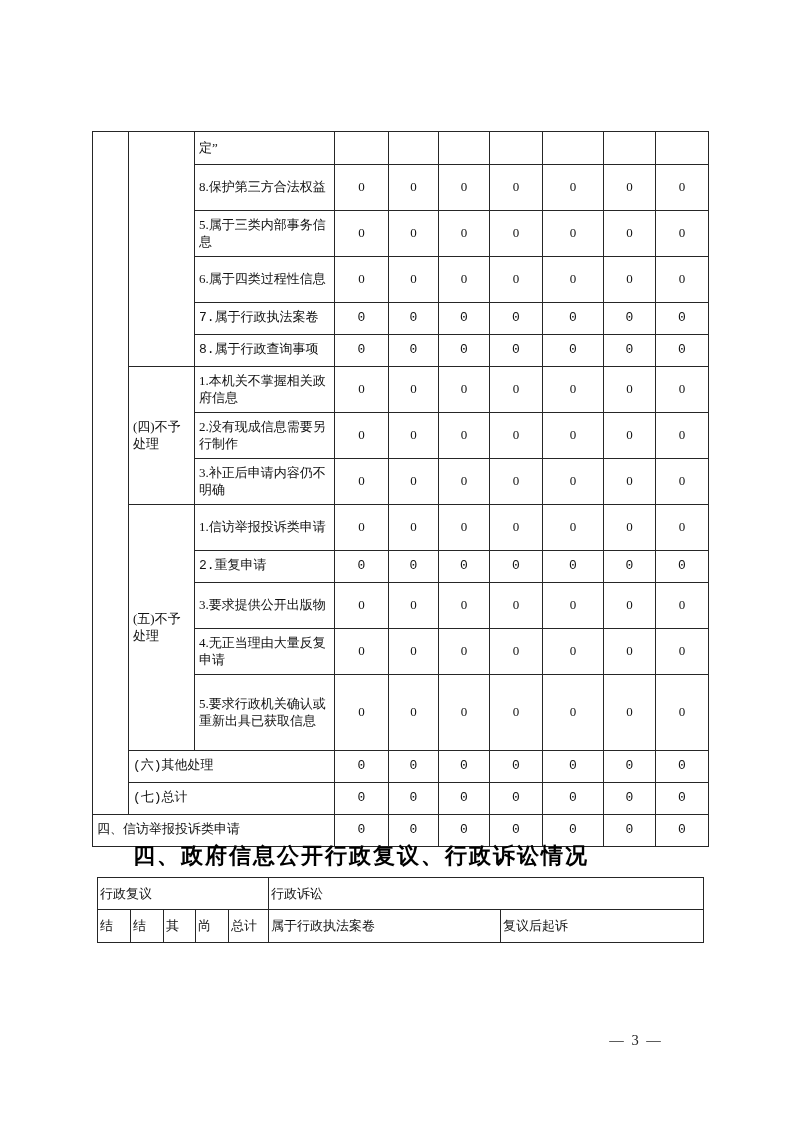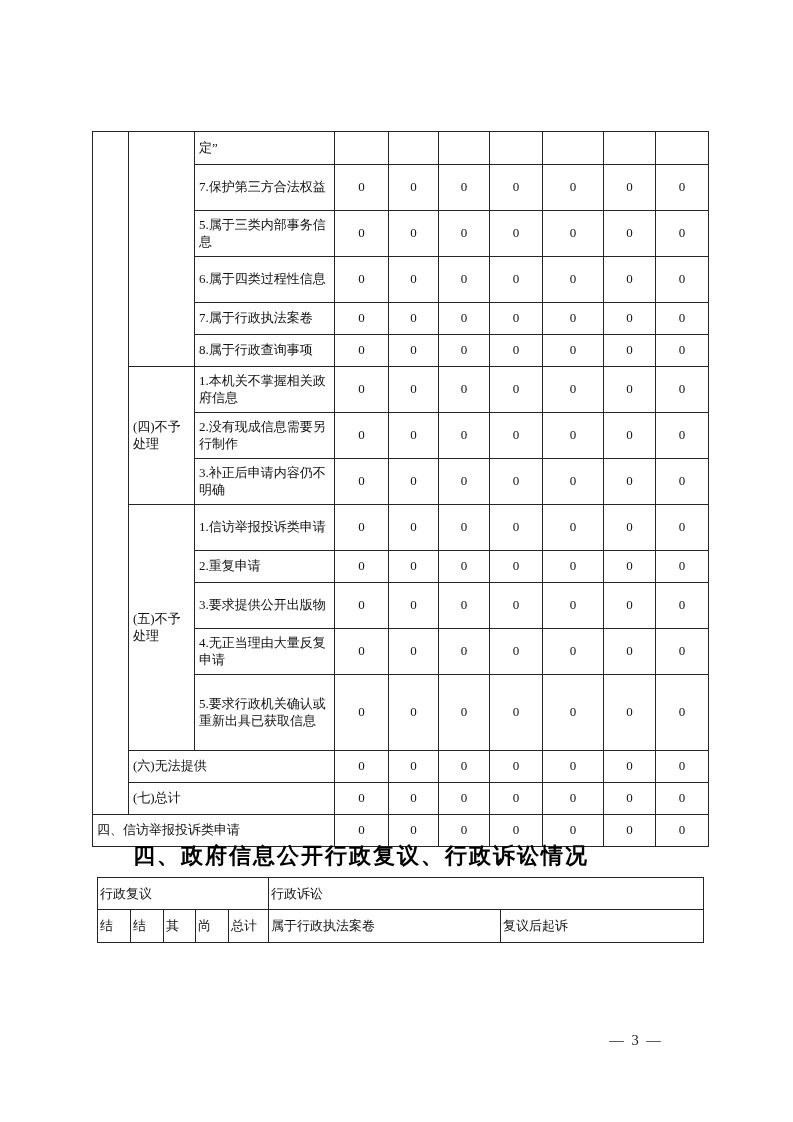--- a/index.html
+++ b/index.html
@@ -8,21 +8,21 @@
 
   
   table.main{position:absolute;left:92px;top:131px;width:616px;
              border-collapse:collapse;table-layout:fixed;}
   table.main td{border:1px solid #262626;font-size:13px;line-height:1.3;
                 padding:1px 4px;vertical-align:middle;color:#111;}
   td.lbl{text-align:left;padding:2px 4px 2px 7px;word-break:break-all;}
   td.grp{text-align:left;padding:2px 12px 2px 10px;word-break:break-all;}
   td.span-lbl{text-align:left;padding:2px 4px 2px 9px;}
   td.num{text-align:center;font-size:13.5px;padding:1px 2px;}
-  tr.rh33{height:33px;} tr.rh46{height:46px;} tr.rh32{height:32px;} tr.rh63{height:76px;}
+  tr.rh33{height:33px;} tr.rh46{height:46px;} tr.rh32{height:32px;font-family:Liberation Mono, monospace;} tr.rh63{height:76px;}
 
   
   .heading{position:absolute;left:133px;top:841px;font-size:22px;font-weight:bold;
            letter-spacing:2px;color:#000;
            font-family:"Liberation Sans","DejaVu Sans",sans-serif;}
 
   
   table.review{position:absolute;left:97px;top:877px;width:607px;
                border-collapse:collapse;table-layout:fixed;}
   table.review td{border:1px solid #262626;font-size:13px;text-align:left;
@@ -58,21 +58,21 @@
       <td class="lbl">定”</td>
       <td class="num"></td>
       <td class="num"></td>
       <td class="num"></td>
       <td class="num"></td>
       <td class="num"></td>
       <td class="num"></td>
       <td class="num"></td>
     </tr>
     <tr class="rh46">
-      <td class="lbl">7.保护第三方合法权益</td>
+      <td class="lbl">8.保护第三方合法权益</td>
       <td class="num">0</td>
       <td class="num">0</td>
       <td class="num">0</td>
       <td class="num">0</td>
       <td class="num">0</td>
       <td class="num">0</td>
       <td class="num">0</td>
     </tr>
     <tr class="rh46">
       <td class="lbl">5.属于三类内部事务信息</td>
@@ -190,21 +190,21 @@
       <td class="lbl">5.要求行政机关确认或重新出具已获取信息</td>
       <td class="num">0</td>
       <td class="num">0</td>
       <td class="num">0</td>
       <td class="num">0</td>
       <td class="num">0</td>
       <td class="num">0</td>
       <td class="num">0</td>
     </tr>
     <tr class="rh32">
-      <td class="span-lbl" colspan="2">(六)无法提供</td>
+      <td class="span-lbl" colspan="2">(六)其他处理</td>
       <td class="num">0</td>
       <td class="num">0</td>
       <td class="num">0</td>
       <td class="num">0</td>
       <td class="num">0</td>
       <td class="num">0</td>
       <td class="num">0</td>
     </tr>
     <tr class="rh32">
       <td class="span-lbl" colspan="2">(七)总计</td>

